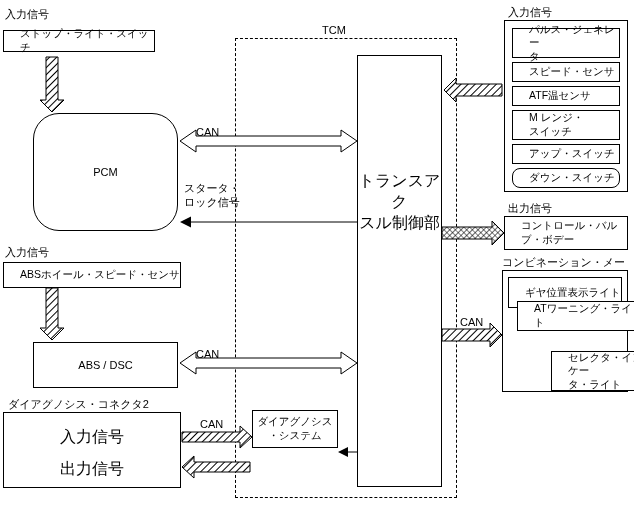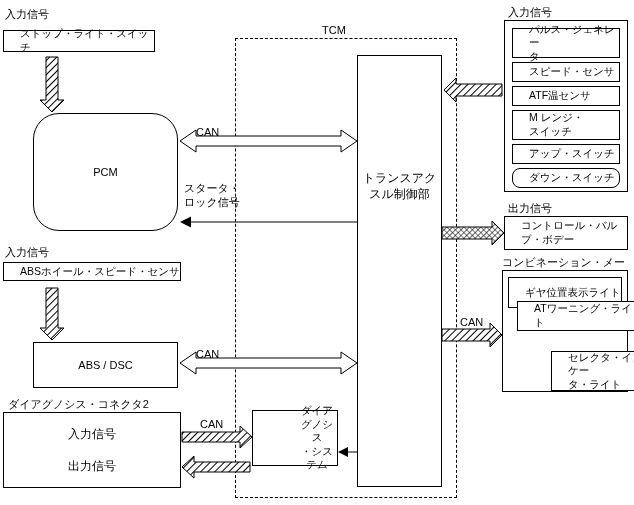--- a/index.html
+++ b/index.html
@@ -6,59 +6,59 @@
   html,body { background:#fff; }
   body { font-family:"Liberation Sans","DejaVu Sans",sans-serif; color:#000; }
   .canvas { position:relative; width:634px; height:505px; background:#fff; overflow:hidden; }
   .box { position:absolute; border:1px solid #000; background:#fff; font-size:10.5px;
          line-height:1.3; white-space:pre-line; }
   .box.center { display:flex; align-items:center; justify-content:center; text-align:center; }
   .box.leftpad { display:flex; align-items:center; padding-left:16px; text-align:left; }
   .group { position:absolute; border:1px solid #000; background:#fff; }
   .dashed { position:absolute; border:1px dashed #000; }
   .lbl { position:absolute; font-size:11px; line-height:1.25; white-space:pre-line; }
-  .inner-text { position:absolute; left:0; width:100%; text-align:center; font-size:12px; }
+  .inner-text { position:absolute; left:0; width:100%; text-align:center; font-size:16px; }
   svg.arrows { position:absolute; left:0; top:0; pointer-events:none; }
 </style>
 </head>
 <body>
 
 <div class="canvas">
 
   <div class="dashed" style="left:235px; top:38px; width:222px; height:460px;"></div>
   <div class="lbl" style="left:322px; top:24px;">TCM</div>
 
   <div class="lbl" style="left:5px; top:8px;">入力信号</div>
   <div class="box leftpad" style="left:3px; top:30px; width:152px; height:22px;">ストップ・ライト・スイッチ</div>
 
   <div class="box center" style="left:33px; top:113px; width:145px; height:118px; font-size:11px;border-radius:26px;">PCM</div>
 
   <div class="lbl" style="left:5px; top:246px;">入力信号</div>
-  <div class="box leftpad" style="left:3px; top:262px; width:178px; height:19px;">ABSホイール・スピード・センサ</div>
+  <div class="box leftpad" style="left:3px; top:262px; width:178px; height:26px;">ABSホイール・スピード・センサ</div>
 
   <div class="box center" style="left:33px; top:342px; width:145px; height:46px; font-size:11px;">ABS / DSC</div>
 
   <div class="lbl" style="left:8px; top:398px;">ダイアグノシス・コネクタ2</div>
   <div class="box" style="left:3px; top:412px; width:178px; height:76px;">
     <div class="inner-text" style="top:14px;">入力信号</div>
     <div class="inner-text" style="top:46px;">出力信号</div>
   </div>
 
   <div class="lbl" style="left:196px; top:126px;">CAN</div>
   <div class="lbl" style="left:184px; top:182px;">スタータ・
 ロック信号</div>
   <div class="lbl" style="left:196px; top:348px;">CAN</div>
   <div class="lbl" style="left:200px; top:418px;">CAN</div>
   <div class="lbl" style="left:460px; top:316px;">CAN</div>
 
   <div class="box" style="left:357px; top:55px; width:85px; height:432px;">
     <div class="inner-text" style="top:115px;">トランスアク
 スル制御部</div>
   </div>
-  <div class="box center" style="left:252px; top:410px; width:86px; height:56px;padding-left:44px;">ダイアグノシス
+  <div class="box center" style="left:252px; top:410px; width:86px; height:38px;">ダイアグノシス
 ・システム</div>
 
   <div class="lbl" style="left:508px; top:6px;">入力信号</div>
   <div class="group" style="left:504px; top:20px; width:124px; height:172px;">
     <div class="box leftpad" style="left:7px; top:7px; width:108px; height:30px;">パルス・ジェネレー
 タ</div>
     <div class="box leftpad" style="left:7px; top:41px; width:108px; height:20px;">スピード・センサ</div>
     <div class="box leftpad" style="left:7px; top:65px; width:108px; height:20px;">ATF温センサ</div>
     <div class="box leftpad" style="left:7px; top:89px; width:108px; height:30px;">M レンジ・
 スイッチ</div>

